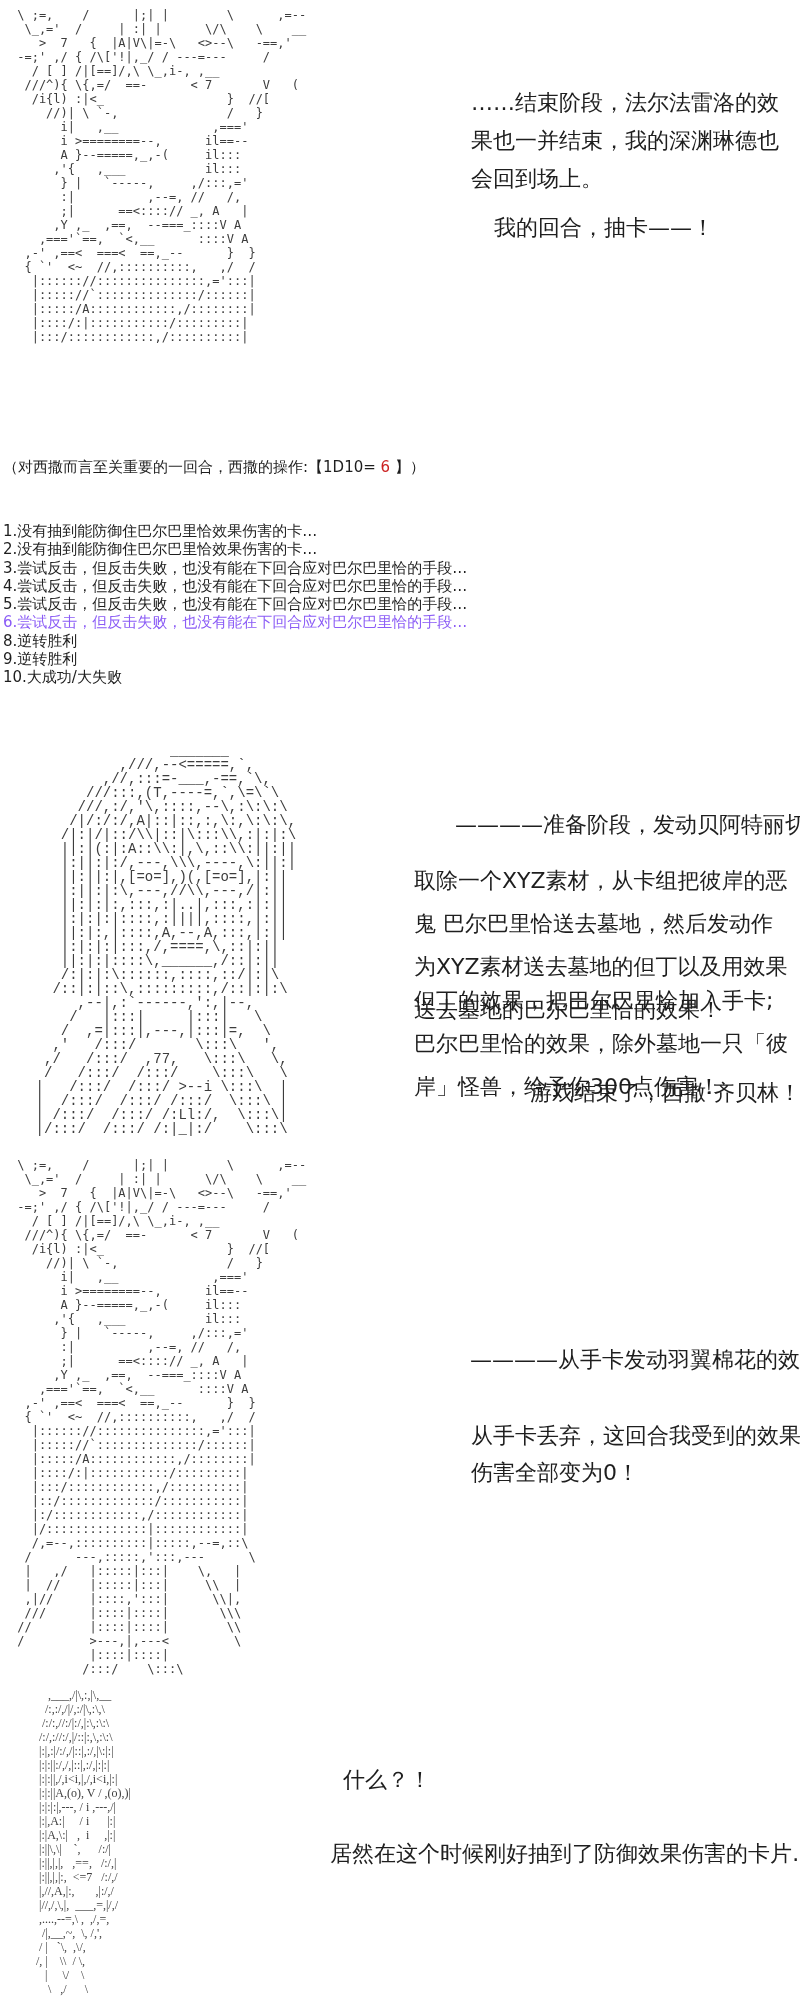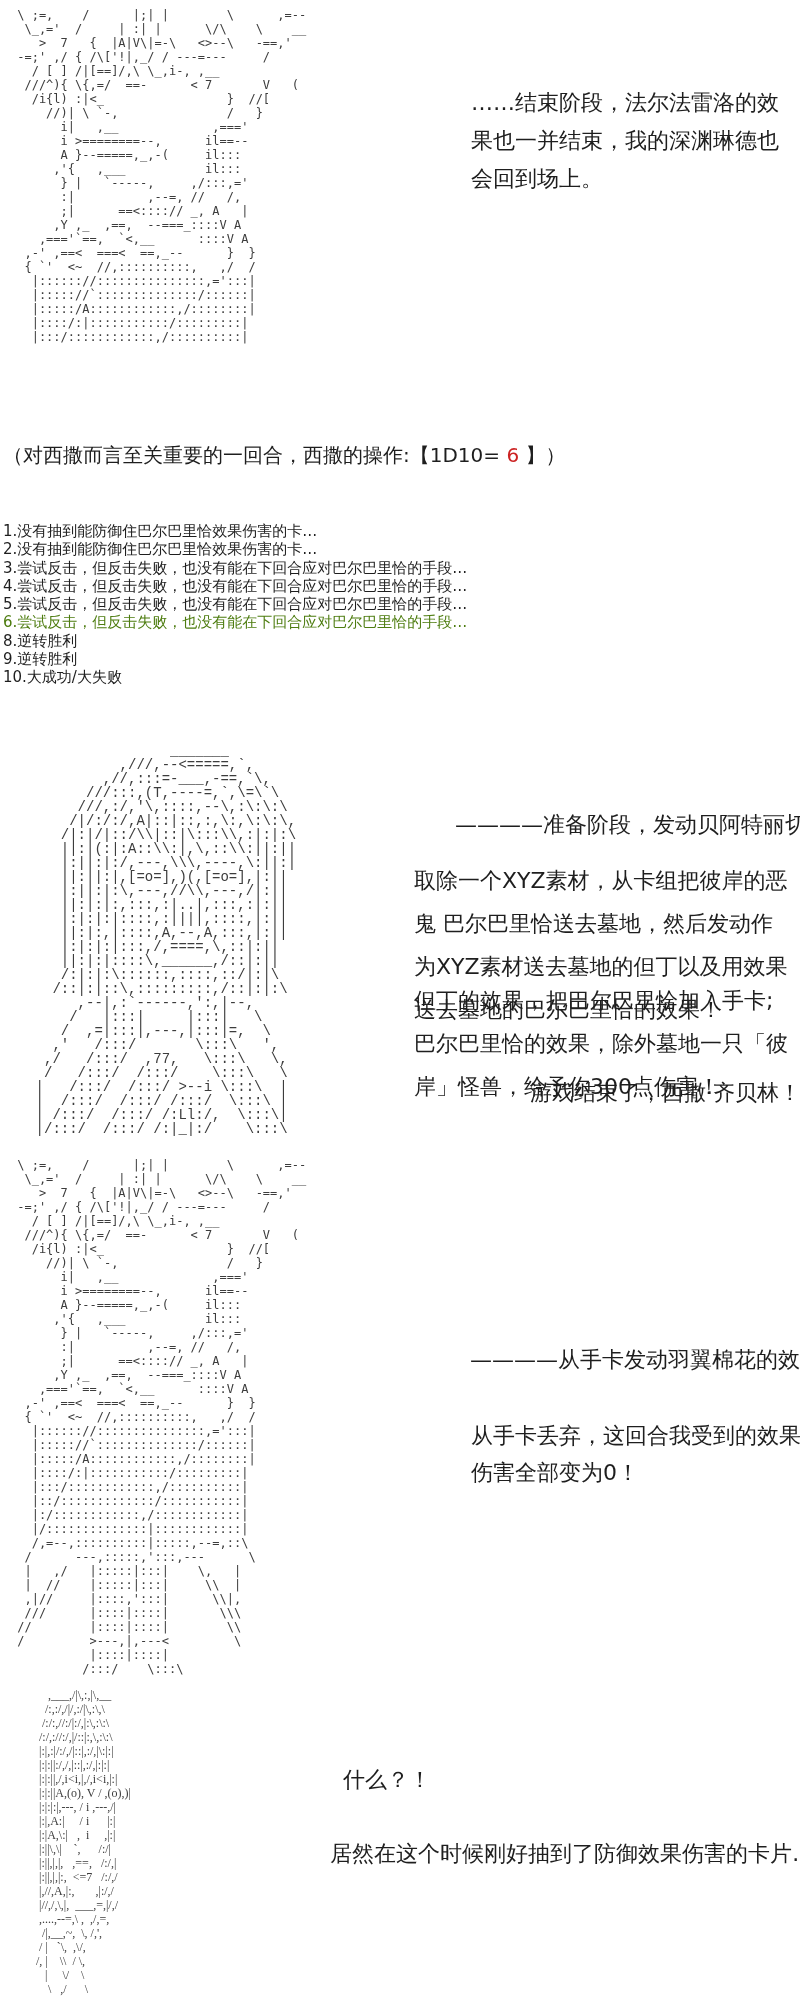--- a/index.html
+++ b/index.html
@@ -10,25 +10,25 @@
   pre.aa {
     position:absolute; margin:0; white-space:pre;
     font-family:"DejaVu Sans Mono", monospace;
     color:#3c3c3c; font-size:12px; line-height:14px;
   }
   pre.aa.big { font-size:14px; line-height:14px;font-family:Liberation Mono, monospace; }
   .dlg { position:absolute; font-size:22px; color:#1e1e1e; white-space:nowrap; }
   .dlg.wrap { white-space:normal; word-break:break-all; }
   #p1-d1 { left:471px; top:84px;  width:318px; line-height:38px; }
   #p1-d2 { left:494px; top:209px; line-height:38px; }
-  #dice-header { position:absolute; left:3px; top:442px; font-size:20px; white-space:nowrap; }
+  #dice-header { position:absolute; left:3px; top:458px; font-size:15px; white-space:nowrap; }
   #dice-header .roll { color:#cc2222; }
   #dice-list { position:absolute; left:3px; top:486px; font-size:15px; line-height:18.3px;margin-top:36px; }
   .dice-opt { height:18.3px; white-space:nowrap; }
-  .dice-opt.hit { color:#4d7c0f; }
+  .dice-opt.hit { color:#8b5cf6; }
   #p2-intro { left:455px; top:810px; }
   #p2-para1 { left:414px; top:859px; width:378px; line-height:43px; }
   #p2-para2 { left:414px; top:979px; width:378px; line-height:43px; }
   #p2-close { left:530px; top:1078px;text-align:right; }
   #p3-intro { left:470px; top:1345px; }
   #p3-para  { left:471px; top:1417px; width:334px; line-height:37px; }
   #p4-l1 { left:343px; top:1765px; }
   #p4-l2 { left:330px; top:1839px; }
   #p1-aa { left:10px; top:8px; }
   #p2-aa { left:2px;  top:744px; }
@@ -58,20 +58,21 @@
       ,Y ,_  ,==,  --===_::::V A
     ,==='`==,  `&lt;,__      ::::V A
   ,-' ,==&lt;  ===&lt;  ==,_--      }  }
   { `'  &lt;~  //,::::::::::,   ,/  /
    |:::::://:::::::::::::::,=':::|
    |::::://`::::::::::::::/::::::|
    |:::::/A::::::::::::,/::::::::|
    |::::/:|:::::::::::/:::::::::|
    |:::/::::::::::::,/::::::::::|</pre>
   <div class="dlg wrap" id="p1-d1">……结束阶段，法尔法雷洛的效果也一并结束，我的深渊琳德也会回到场上。</div>
+  <div class="dlg" id="p1-d2">我的回合，抽卡——！</div>
 
   <div id="dice-header">
     <span>（对西撒而言至关重要的一回合，西撒的操作:【1D10= </span><span class="roll">6</span><span> 】）</span>
   </div>
   <div id="dice-list">
     <div class="dice-opt">1.没有抽到能防御住巴尔巴里恰效果伤害的卡…</div>
     <div class="dice-opt">2.没有抽到能防御住巴尔巴里恰效果伤害的卡…</div>
     <div class="dice-opt">3.尝试反击，但反击失败，也没有能在下回合应对巴尔巴里恰的手段…</div>
     <div class="dice-opt">4.尝试反击，但反击失败，也没有能在下回合应对巴尔巴里恰的手段…</div>
     <div class="dice-opt">5.尝试反击，但反击失败，也没有能在下回合应对巴尔巴里恰的手段…</div>

